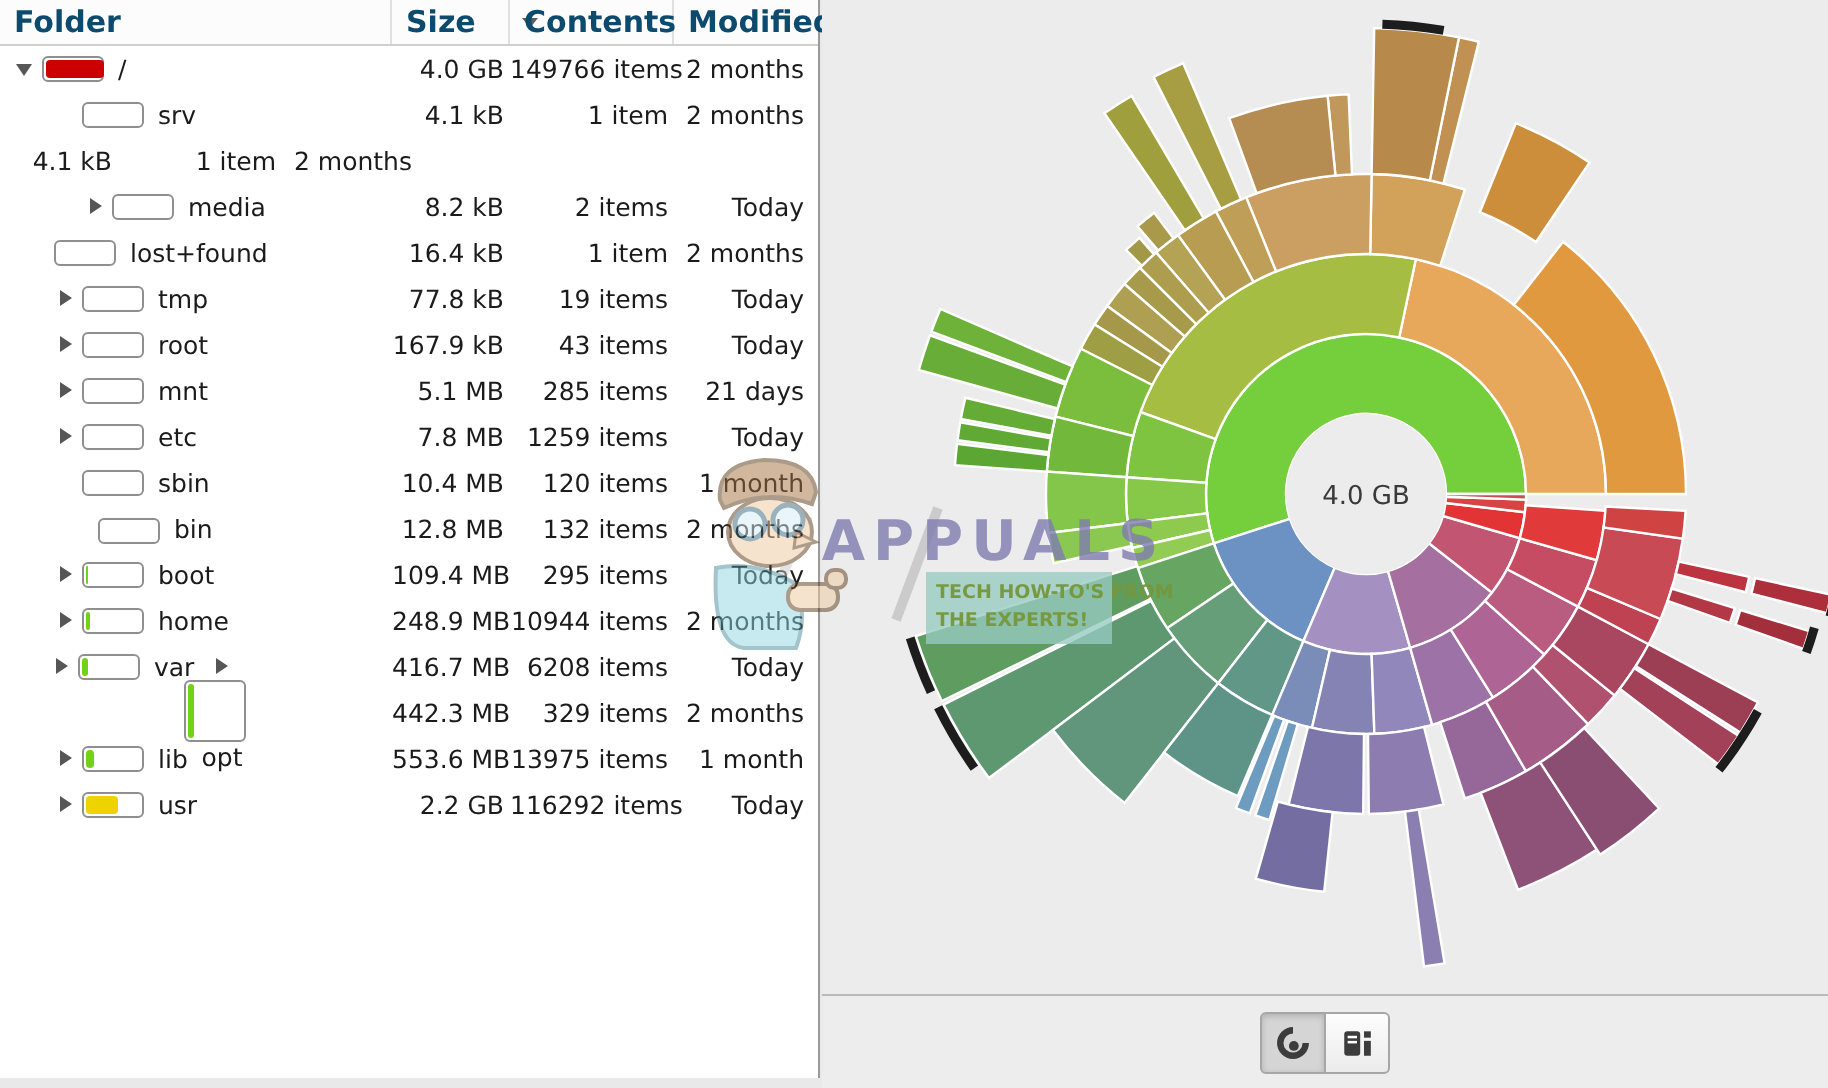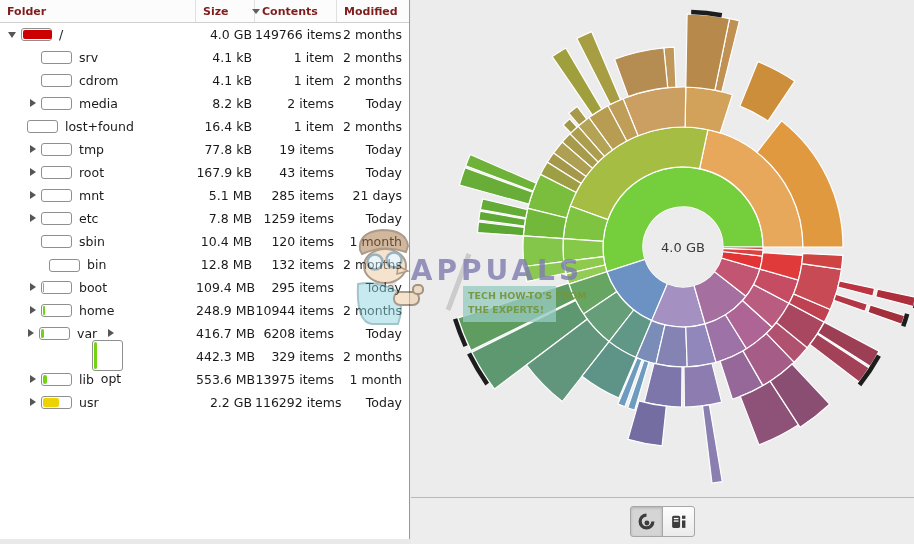--- a/index.html
+++ b/index.html
@@ -4,21 +4,21 @@
 <style>
   html,body{margin:0;padding:0;width:914px;height:544px;overflow:hidden;
     background:#e9e9e9;font-family:"DejaVu Sans","Liberation Sans",sans-serif;}
   *{box-sizing:border-box;}
 
   
   .list-panel{position:absolute;left:0;top:0;width:410px;height:539px;
     background:#ffffff;border-right:1px solid #9a9a9a;}
   .tbl-header{position:absolute;left:0;top:0;width:100%;height:23px;display:flex;
     background:#fcfcfc;border-bottom:1px solid #cfcfcf;
-    color:#7f1d1d;font-size:11px;font-weight:bold;align-items:center;}
+    color:#0c4a6e;font-size:15px;font-weight:bold;align-items:center;}
   .h-cell{height:100%;display:flex;align-items:center;padding-left:7px;}
   .h-folder{width:196px;border-right:1px solid #e0e0e0;}
   .h-size{width:59px;border-right:1px solid #e0e0e0;gap:23px;}
   .h-contents{width:82px;border-right:1px solid #e0e0e0;}
   .h-modified{width:68px;}
   .sort-arrow{width:0;height:0;border-left:4px solid transparent;
     border-right:4px solid transparent;border-top:5px solid #5f5f5f;
     margin-left:auto;margin-right:5px;}
 
   .rows{position:absolute;left:0;top:23px;width:100%;}
@@ -97,34 +97,27 @@
         <span class="usage-fill" style="width: 0px; background: rgb(115, 210, 22);"></span>
       </span>
       <span class="f-label">srv</span>
     </div>
     <div class="c-size">4.1 kB</div>
     <div class="c-contents">1 item</div>
     <div class="c-modified">2 months</div>
   </div>
 
   <div class="row">
-    <div class="c-folder" style="padding-left: 26px;">
-      <span class="exp"></span>
-      <span class="usage-bar">
-        <span class="usage-fill" style="width: 0px; background: rgb(115, 210, 22);"></span>
-      </span>
-      <span class="f-label">cdrom</span>
-    </div>
     <div class="c-size">4.1 kB</div>
     <div class="c-contents">1 item</div>
     <div class="c-modified">2 months</div>
   </div>
 
   <div class="row">
-    <div class="c-folder" style="padding-left: 26px;">
+    <div class="c-folder" style="padding-left: 41px;">
       <span class="exp closed"></span>
       <span class="usage-bar">
         <span class="usage-fill" style="width: 0px; background: rgb(115, 210, 22);"></span>
       </span>
       <span class="f-label">media</span>
     </div>
     <div class="c-size">8.2 kB</div>
     <div class="c-contents">2 items</div>
     <div class="c-modified">Today</div>
   </div>

